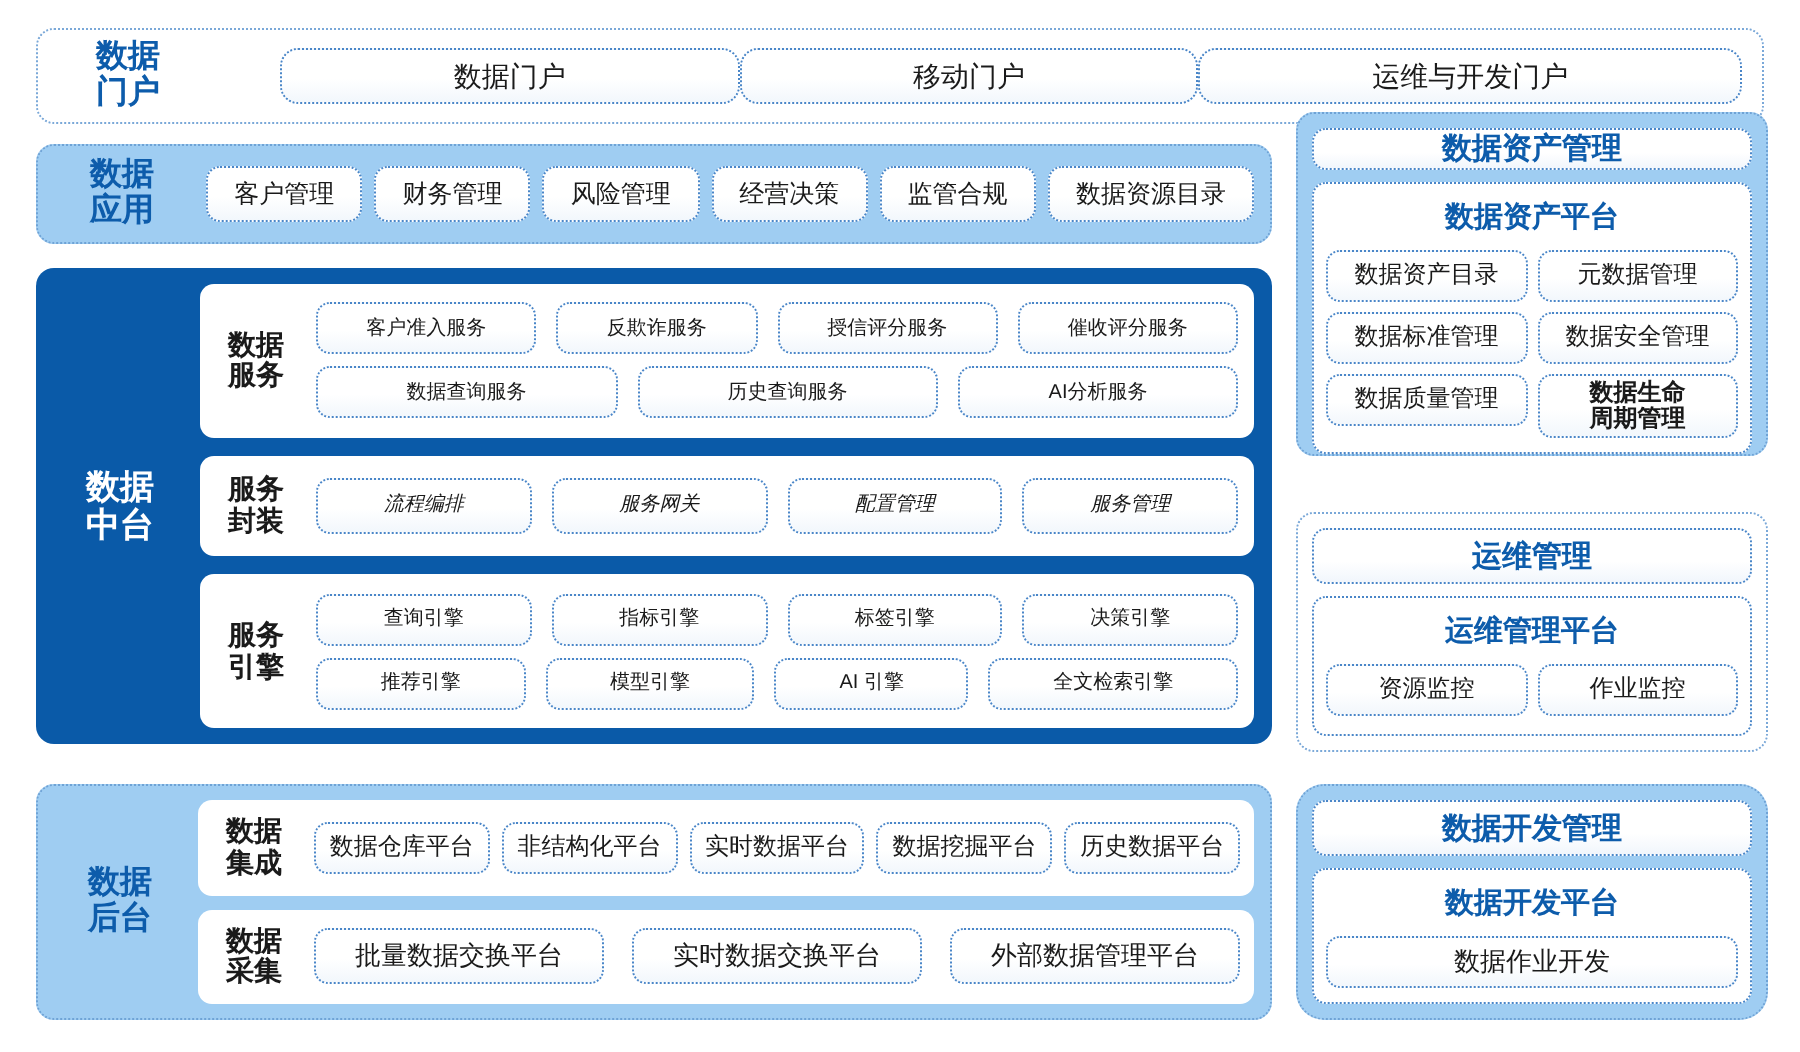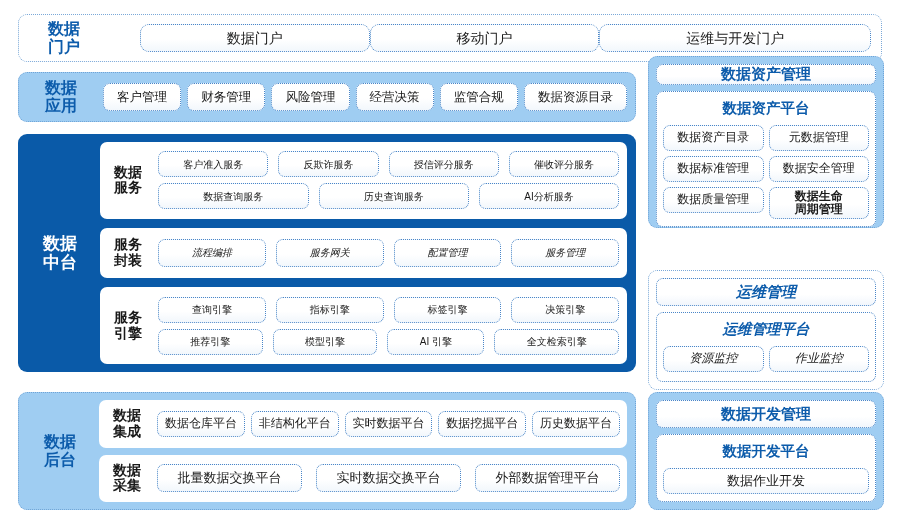--- a/index.html
+++ b/index.html
@@ -135,22 +135,22 @@
     color: #0d5cab; font-weight: bold; font-size: 14.5px;
     text-align: center; padding: 2px 0 2px;
   }
   .grid2 { display: grid; grid-template-columns: 1fr 1fr; gap: 5px; }
   .grid2 .chip { height: 26px; font-size: 12px; padding: 0 2px; }
   .grid2 .chip.two-line { height: 32px; font-weight: bold; }
   .stack1 { display: flex; flex-direction: column; gap: 5px; }
   .stack1 .chip { height: 26px; font-size: 13px; }
 
   #asset-panel { top: 56px; height: 172px; }
-  #ops-panel   { top: 270px; height: 120px; font-style: italic; }
-  #dev-panel   { top: 392px; height: 118px; }
+  #ops-panel   { top: 256px; height: 120px; }
+  #dev-panel   { top: 392px; height: 118px; border-radius: 14px; }
 </style>
 </head>
 <body>
 
 <div class="canvas">
 
   <div class="portal-band">
     <div class="band-label">
       <span>数据</span>
       <span>门户</span>

